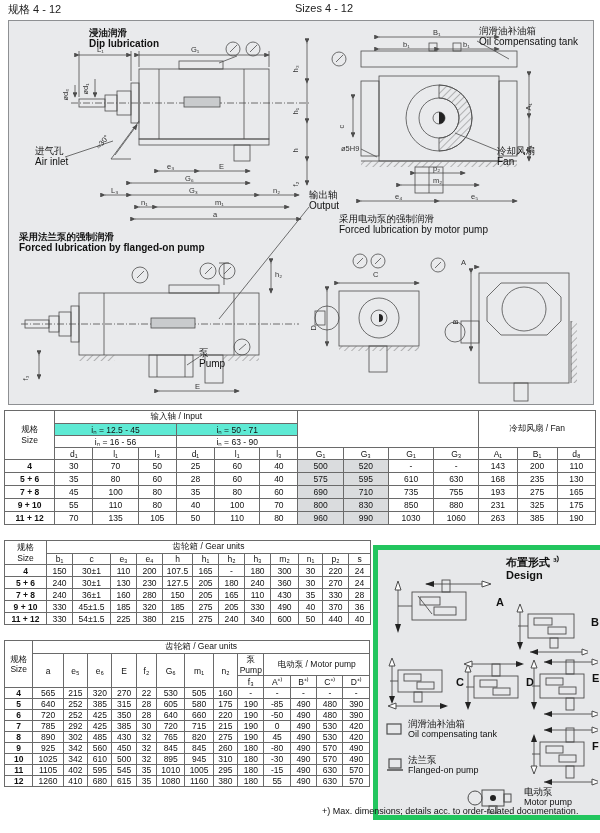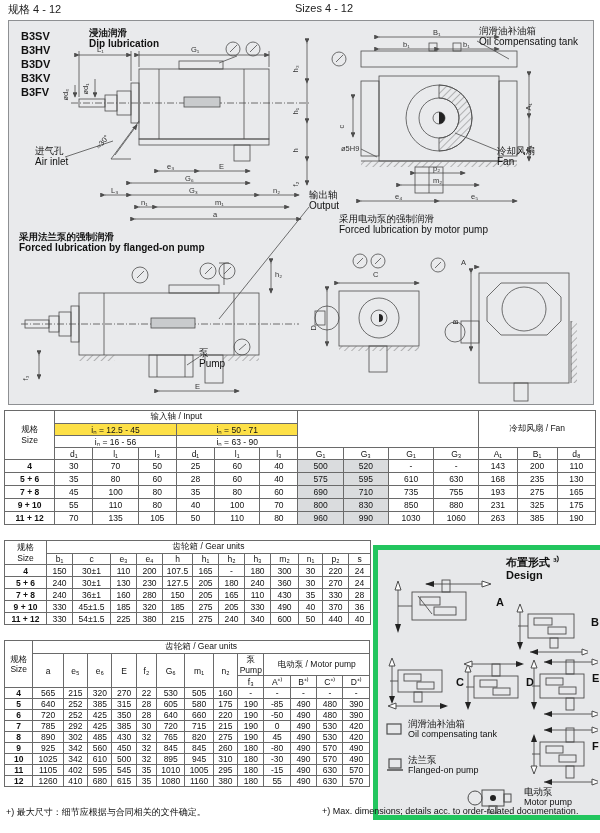--- a/index.html
+++ b/index.html
@@ -19,21 +19,21 @@
   .rot{transform:rotate(-90deg);transform-origin:0 100%;}
   .rot50{transform:rotate(-52deg);transform-origin:0 100%;}
   svg{display:block;}
   
   table{border-collapse:collapse;table-layout:fixed;font-size:8.5px;color:#111;background:#fff;}
   table{border:1.5px solid #3c3c3c;}
   th,td{border:1px solid #6a6a6a;padding:0 1px;text-align:center;font-weight:normal;
         overflow:hidden;white-space:nowrap;}
   thead th{font-size:8.5px;}
   tbody th{font-weight:bold;}
-  .gray{background:#fde047;}
+  .gray{background:#5eead4;}
   .size-hd span{display:block;line-height:1.25;}
   #table1{position:absolute;left:4px;top:410px;width:592px;}
   #table1 td,#table1 tbody th{height:12px;}
   #table1 thead th{height:11px;}
   #table1 tbody tr td:nth-child(8),#table1 tbody tr td:nth-child(9){background:#dadcde;}
   #table2{position:absolute;left:4px;top:540px;width:366px;}
   #table2 td,#table2 tbody th{height:11px;}
   #table3{position:absolute;left:4px;top:640px;width:366px;}
   #table3 td,#table3 tbody th{height:10px;}
   
@@ -211,27 +211,20 @@
         <rect x="452" y="300" width="18" height="22"></rect>
         <circle cx="446" cy="311" r="10"></circle>
         <rect x="505" y="362" width="14" height="18"></rect>
         <rect x="562" y="300" width="6" height="62" fill="url(#hp)" stroke="none"></rect>
         <line x1="562" y1="300" x2="562" y2="362"></line>
         <line x1="462" y1="252" x2="462" y2="330" marker-start="url(#ar)" marker-end="url(#ar)"></line>
         <line x1="466" y1="246" x2="470" y2="246" marker-end="url(#ar)"></line>
       </g>
     </svg>
 
-    <div class="abs models" style="left:12px;top:8px;">
-      <span>B3SV</span>
-      <span>B3HV</span>
-      <span>B3DV</span>
-      <span>B3KV</span>
-      <span>B3FV</span>
-    </div>
 
     <div class="lbl" style="left:80px;top:6px;font-weight:bold;">
       <span class="zh">浸油润滑</span>
       <span class="en">Dip lubrication</span>
     </div>
     <div class="lbl" style="left:26px;top:124px;">
       <span class="zh">进气孔</span>
       <span class="en">Air inlet</span>
     </div>
     <div class="lbl" style="left:300px;top:168px;">
@@ -888,15 +881,14 @@
         <rect x="23" y="22" width="8" height="7"></rect>
         <circle cx="27" cy="14" r="3" fill="#222" stroke="none"></circle>
       </g>
     </svg>
     <div class="legend" style="left:146px;top:236px;">
       <span class="zh">电动泵</span>
       <span>Motor pump</span>
     </div>
   </div>
 
-  <div class="foot" style="left:6px;top:806px;">+) 最大尺寸：细节应根据与合同相关的文件确定。</div>
   <div class="foot" style="left:322px;top:806px;">+) Max. dimensions; details acc. to order-related documentation.</div>
 </div>
 
 </body></html>

